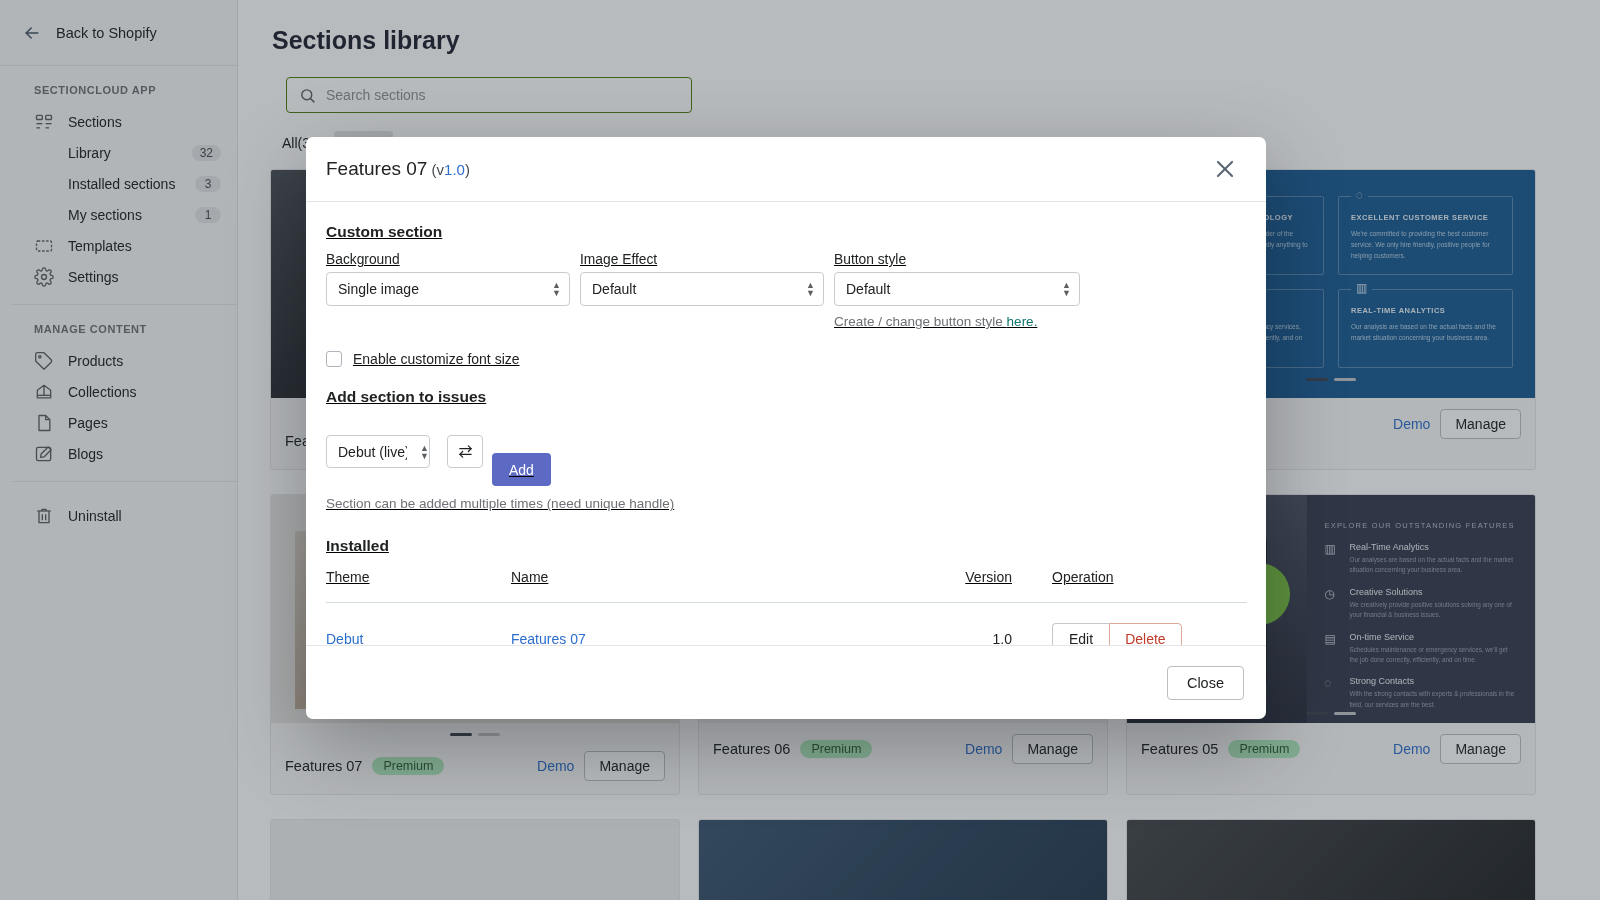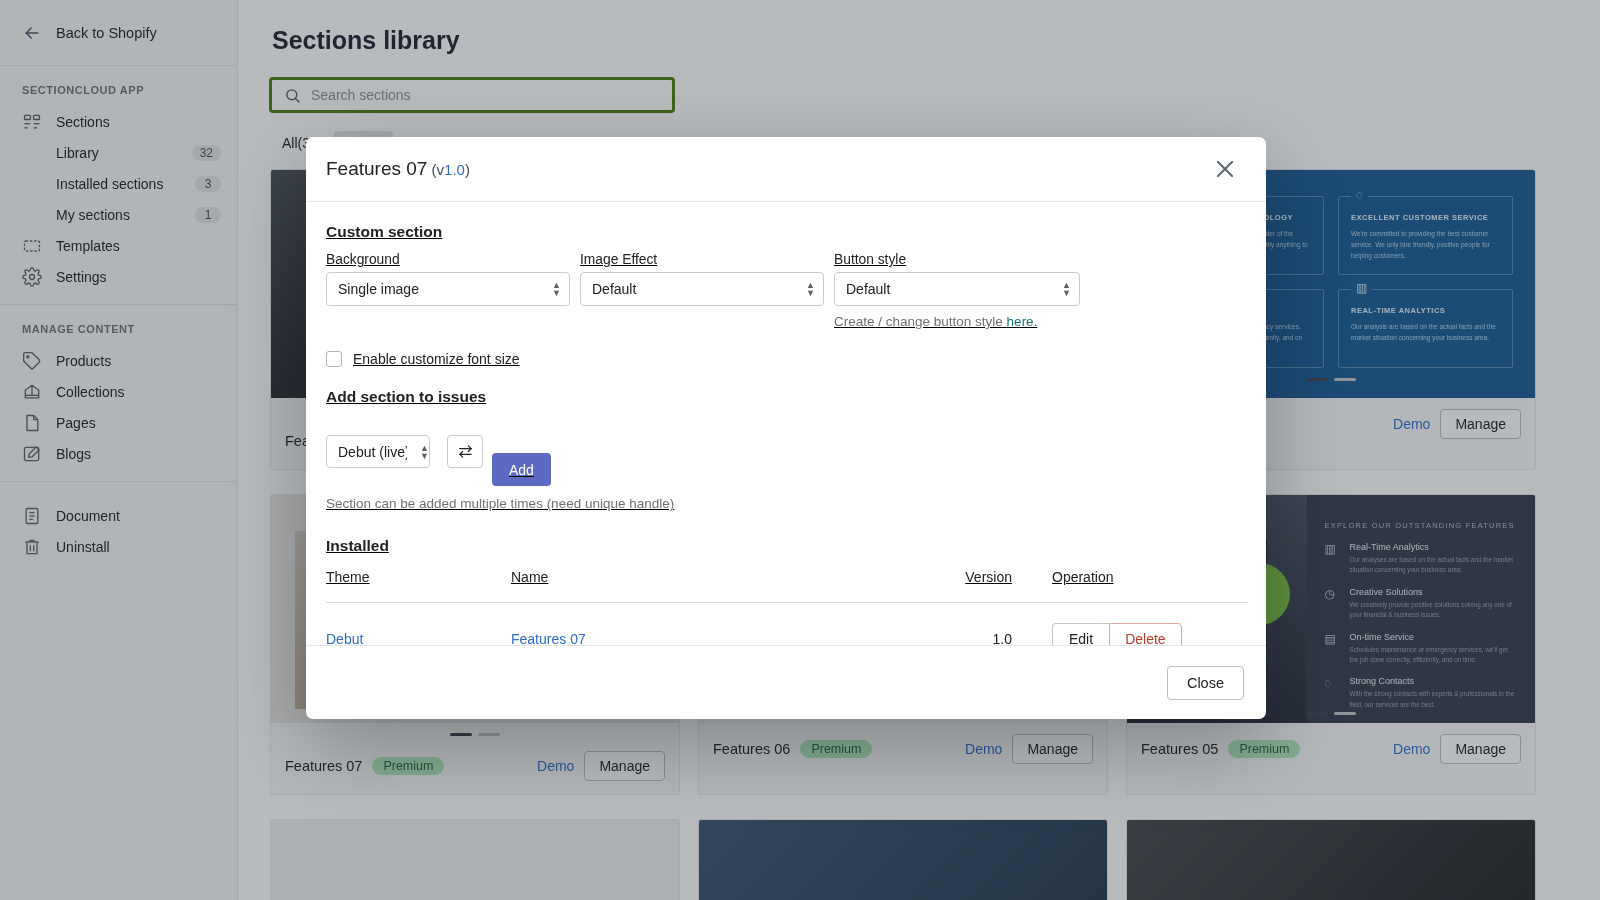--- a/index.html
+++ b/index.html
@@ -18,21 +18,21 @@
   }
   .back-row {
     display: flex; align-items: center; gap: 14px;
     height: 66px; padding: 0 22px;
     border-bottom: 1px solid #e1e3e5;
     cursor: pointer;
   }
   .back-arrow { width: 20px; height: 20px; color: #44546a; flex: 0 0 20px; }
   .back-label { font-size: 14.5px; color: #202223; font-weight: 400; }
 
-  .nav-group { padding: 18px 0 12px 0; }
+  .nav-group { padding: 18px 0 12px 0; margin-left: 12px; }
   .nav-group + .nav-group { border-top: 1px solid #e1e3e5; }
   .group-title {
     font-size: 11px; letter-spacing: .55px; color: #6d7175;
     font-weight: 600; padding: 0 22px 10px 22px; text-transform: uppercase;
   }
   .nav-item {
     display: flex; align-items: center; gap: 14px;
     height: 31px; padding: 0 16px 0 22px; cursor: pointer;
     font-size: 14px; color: #202223;
   }
@@ -44,23 +44,23 @@
     border-radius: 10px; padding: 1px 8px; min-width: 26px; text-align: center;
   }
 
   
   .main {
     flex: 1 1 auto; height: 900px; background: #fff;
     padding: 26px 40px 0 28px; position: relative; overflow: hidden;
   }
   .page-title { font-size: 25px; font-weight: 600; color: #1f2430; margin: 0 0 22px 6px; }
   .searchbar {
-    width: 406px; height: 36px; border: 3px solid #4d7c0f; border-radius: 4px;
+    width: 406px; height: 36px; border: 1px solid #4d7c0f; border-radius: 4px;
     background: #fff; display: flex; align-items: center; gap: 10px;
-    padding: 0 12px; margin-left: 3px;
+    padding: 0 12px; margin-left: 20px;
   }
   .search-ico { width: 17px; height: 17px; color: #5c5f62; flex: 0 0 17px; }
   .search-input {
     border: 0; outline: 0; font-size: 14px; color: #6d7175;
     background: transparent; width: 100%; font-family: inherit;
   }
   .search-input::placeholder { color: #8c9196; }
 
   .filters { display: flex; align-items: center; gap: 12px; margin: 18px 0 14px 4px; font-size: 14px; color: #202223; }
   .filter-pill { padding: 4px 12px; border-radius: 4px; cursor: pointer; }
@@ -319,29 +319,20 @@
             <rect x="3" y="4" width="17" height="16" rx="2"></rect>
             <path d="m17 3.5 3.5 3.5L12 15.5 8 16l.5-4z"></path>
           </svg>
         <span class="nav-label">Blogs</span>
       </div>
     </div>
 
     <div class="nav-group">
       <div class="nav-item">
         <svg class="nav-ico" viewBox="0 0 24 24" fill="none" stroke="currentColor" stroke-width="1.6" stroke-linejoin="round">
-            <rect x="5" y="3" width="14" height="18" rx="1.5"></rect>
-            <line x1="9" y1="8" x2="15" y2="8"></line>
-            <line x1="9" y1="12" x2="15" y2="12"></line>
-            <line x1="9" y1="16" x2="13" y2="16"></line>
-          </svg>
-        <span class="nav-label">Document</span>
-      </div>
-      <div class="nav-item">
-        <svg class="nav-ico" viewBox="0 0 24 24" fill="none" stroke="currentColor" stroke-width="1.6" stroke-linejoin="round">
             <polyline points="4 6 20 6"></polyline>
             <path d="M6 6v14h12V6"></path>
             <path d="M9.5 6V4h5v2"></path>
             <line x1="10" y1="10" x2="10" y2="17"></line>
             <line x1="14" y1="10" x2="14" y2="17"></line>
           </svg>
         <span class="nav-label">Uninstall</span>
       </div>
     </div>
   </aside>

